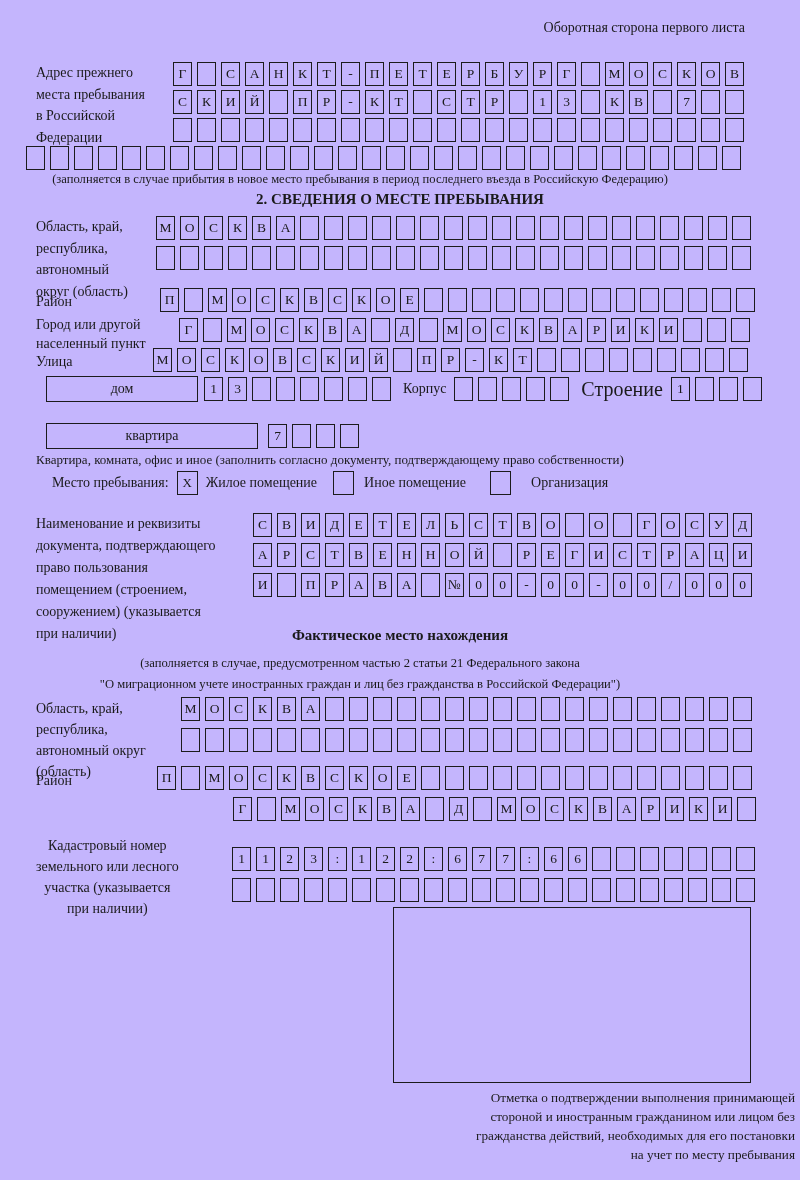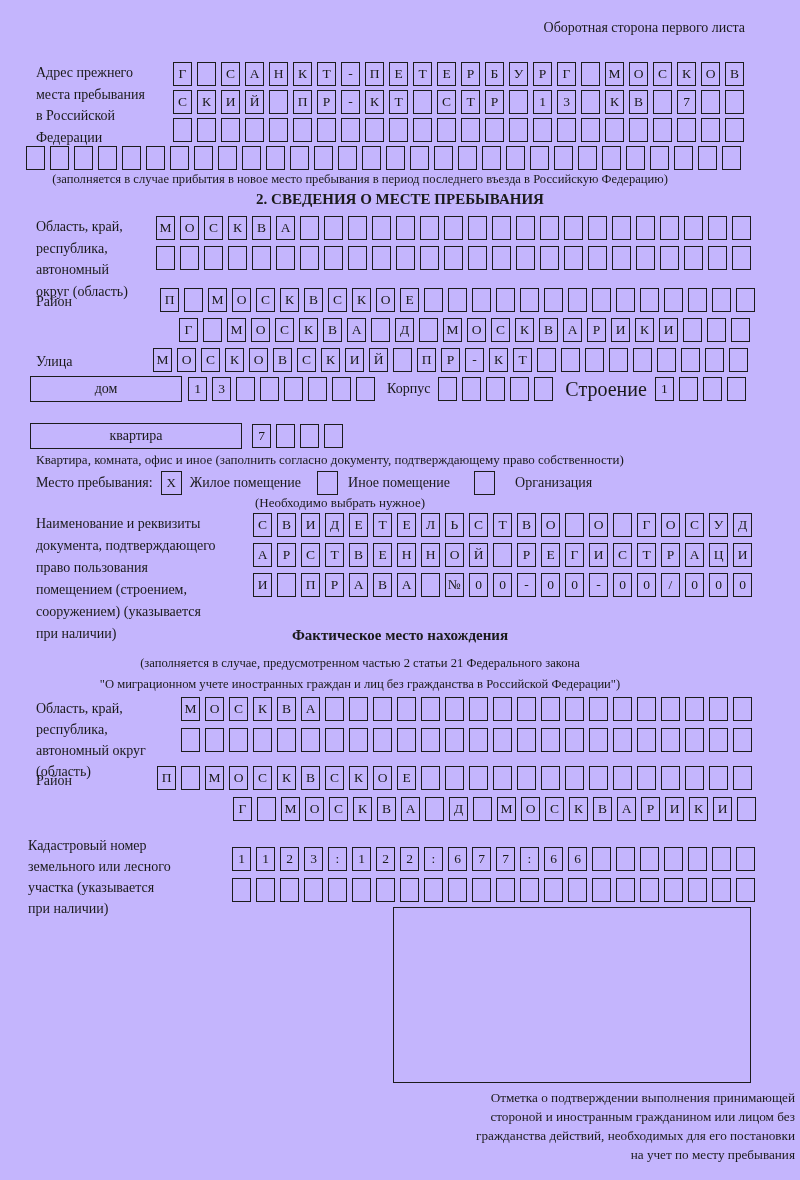--- a/index.html
+++ b/index.html
@@ -11,21 +11,21 @@
   .lbl2{line-height:19px;}
   .cellrow{position:absolute;display:flex;gap:5px;}
   .cell{flex:0 0 19px;width:19px;height:24px;border:1.6px solid #1c1c1c;box-sizing:border-box;
         display:flex;align-items:center;justify-content:center;font-size:13.5px;line-height:1;}
   .inrow{position:static;}
   .note{position:absolute;font-size:12.6px;}
   .center{left:0;width:720px;text-align:center;}
   .title{position:absolute;left:0;width:800px;text-align:center;font-weight:bold;font-size:15px;}
   .fieldbox{border:1.6px solid #1c1c1c;height:26px;box-sizing:border-box;display:flex;
             align-items:center;justify-content:center;font-size:14px;}
-  .hflex{position:absolute;display:flex;align-items:center;}
+  .hflex{position:absolute;display:flex;align-items:center;margin-left:16px;}
   .cb{width:21px;height:24px;border:1.6px solid #1c1c1c;box-sizing:border-box;display:flex;
       align-items:center;justify-content:center;font-size:13px;flex:0 0 21px;}
   .stampbox{position:absolute;border:1.8px solid #1c1c1c;box-sizing:border-box;}
   .stamp-caption{position:absolute;font-size:13.2px;line-height:19px;text-align:right;white-space:pre-line;}
   .stayrow{font-size:14px;}
   .gap6{margin-left:6px;} .gap8{margin-left:8px;} .gap10{margin-left:10px;}
   .gap12{margin-left:12px;} .gap16{margin-left:16px;} .gap20{margin-left:20px;} .gap24{margin-left:24px;}
 </style>
 </head>
 <body>
@@ -233,20 +233,22 @@
       <span class="cell"></span>
       <span class="cell"></span>
       <span class="cell"></span>
       <span class="cell"></span>
       <span class="cell"></span>
       <span class="cell"></span>
       <span class="cell"></span>
       <span class="cell"></span>
     </div>
 
+  <div class="lbl lbl2" style="top:315px;left:36px;">Город или другой
+населенный пункт</div>
   <div class="cellrow" style="top:318px;left:179px;">
       <span class="cell">Г</span>
       <span class="cell"></span>
       <span class="cell">М</span>
       <span class="cell">О</span>
       <span class="cell">С</span>
       <span class="cell">К</span>
       <span class="cell">В</span>
       <span class="cell">А</span>
       <span class="cell"></span>
@@ -338,21 +340,20 @@
 
   <div class="hflex stayrow" style="top:471px;left:36px;">
     <span>Место пребывания:</span>
     <span class="cb gap8">X</span>
     <span class="gap8">Жилое помещение</span>
     <span class="cb gap16"></span>
     <span class="gap10">Иное помещение</span>
     <span class="cb gap24"></span>
     <span class="gap20">Организация</span>
   </div>
-  <div class="note" style="top:495px;left:140px;width:400px;text-align:center;font-size:13px;">(Необходимо выбрать нужное)</div>
 
   <div class="lbl" style="top:513px;left:36px;line-height:22px;">Наименование и реквизиты
 документа, подтверждающего
 право пользования
 помещением (строением,
 сооружением) (указывается
 при наличии)</div>
   <div class="cellrow" style="top:513px;left:253px;">
       <span class="cell">С</span>
       <span class="cell">В</span>
@@ -531,21 +532,21 @@
       <span class="cell">К</span>
       <span class="cell">В</span>
       <span class="cell">А</span>
       <span class="cell">Р</span>
       <span class="cell">И</span>
       <span class="cell">К</span>
       <span class="cell">И</span>
       <span class="cell"></span>
     </div>
 
-  <div class="lbl" style="top:835px;left:28px;line-height:21px;">Кадастровый номер
+  <div class="lbl" style="top:835px;left:36px;line-height:21px;text-align:center;">Кадастровый номер
 земельного или лесного
 участка (указывается
 при наличии)</div>
   <div class="cellrow" style="top:847px;left:232px;">
       <span class="cell">1</span>
       <span class="cell">1</span>
       <span class="cell">2</span>
       <span class="cell">3</span>
       <span class="cell">:</span>
       <span class="cell">1</span>

